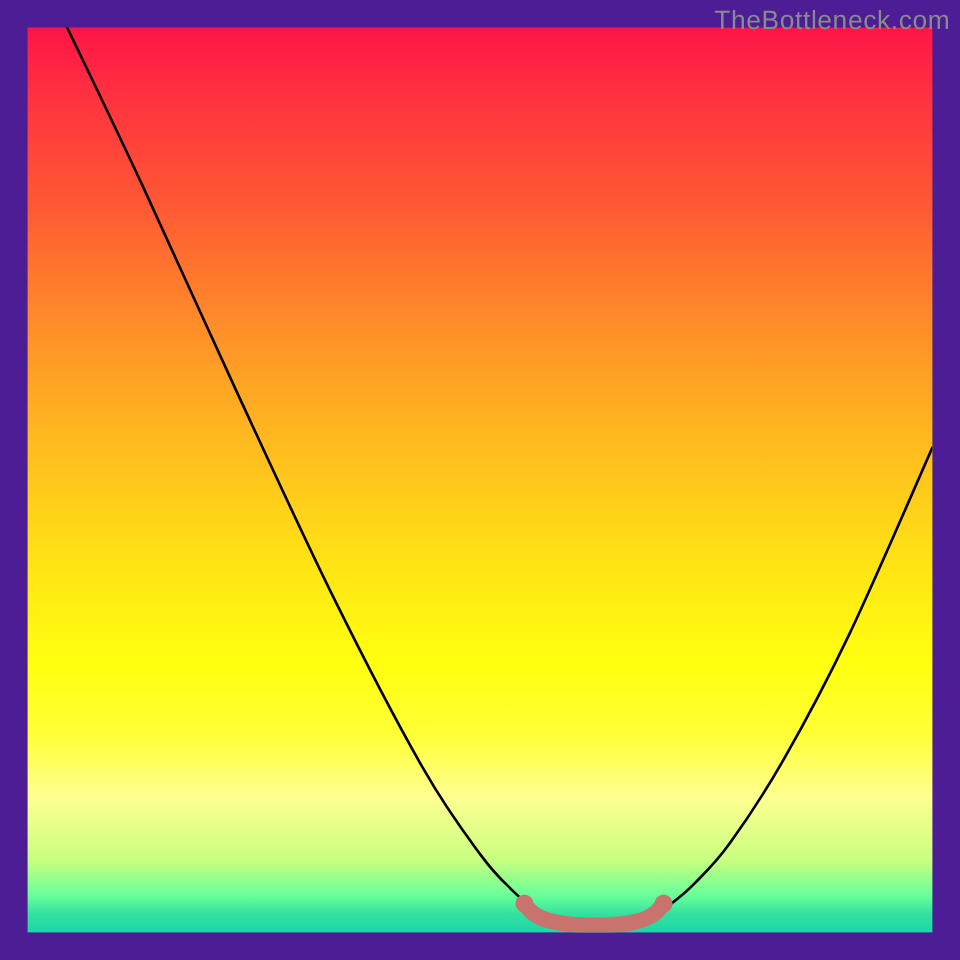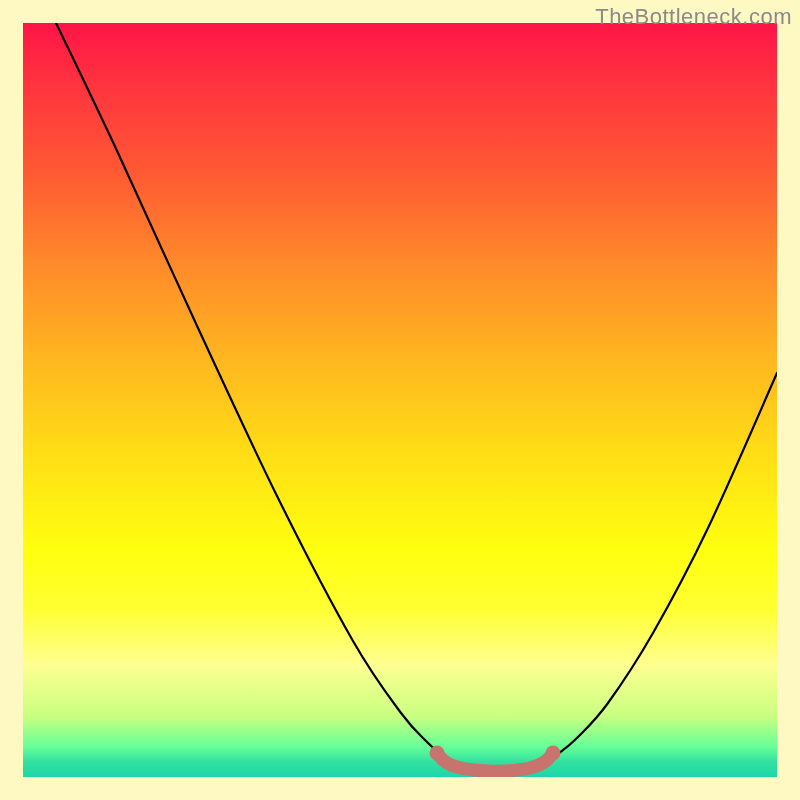--- a/index.html
+++ b/index.html
@@ -9,21 +9,21 @@
     height: 800px;
     background: #000;
     overflow: hidden;
   }
   .frame {
     position: absolute;
     left: 0;
     top: 0;
     width: 800px;
     height: 800px;
-    background: #fef9c3;
+    background: #4c1d95;
   }
   .plot-area {
     position: absolute;
     left: 23px;
     top: 23px;
     width: 754px;
     height: 754px;
     background: linear-gradient(to bottom,
       #ff1547 0%,
       #ff333f 8%,

